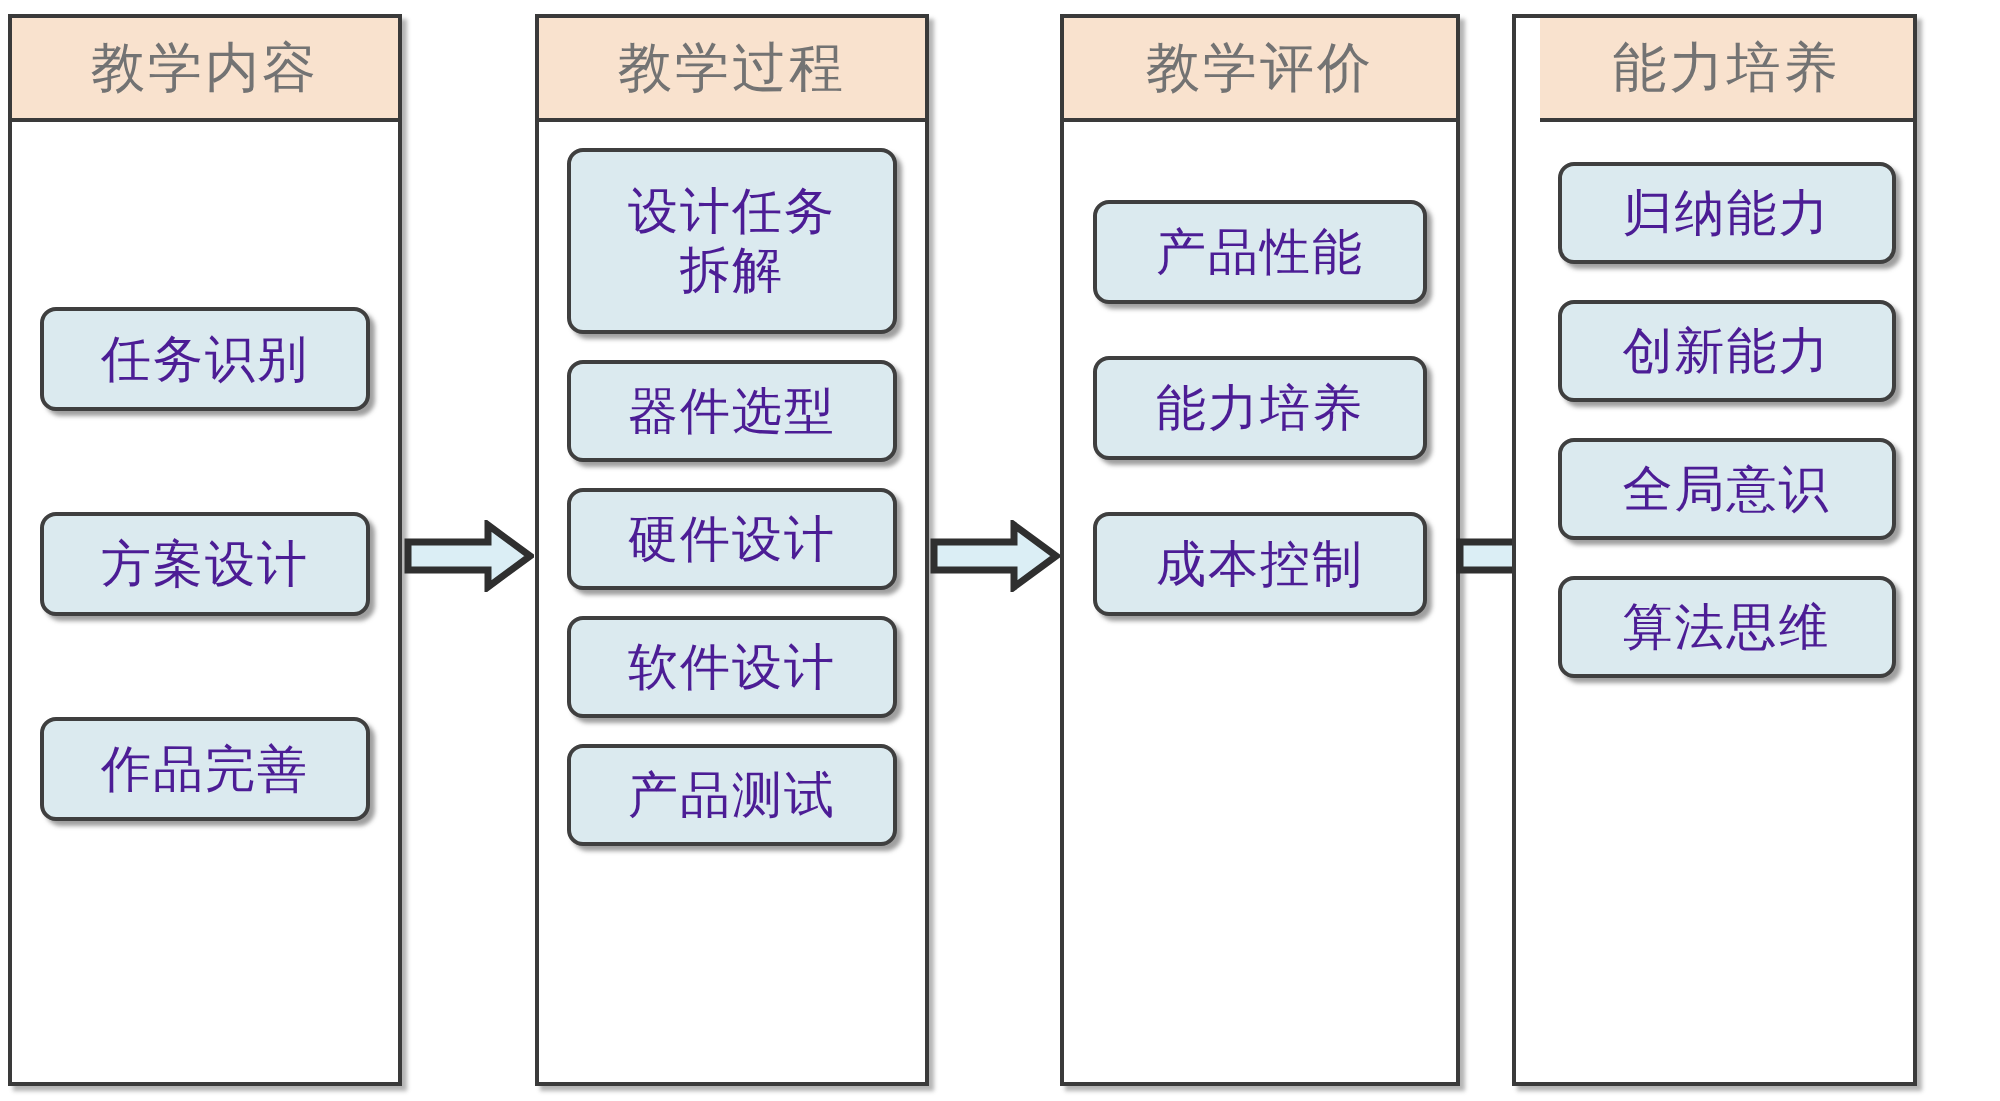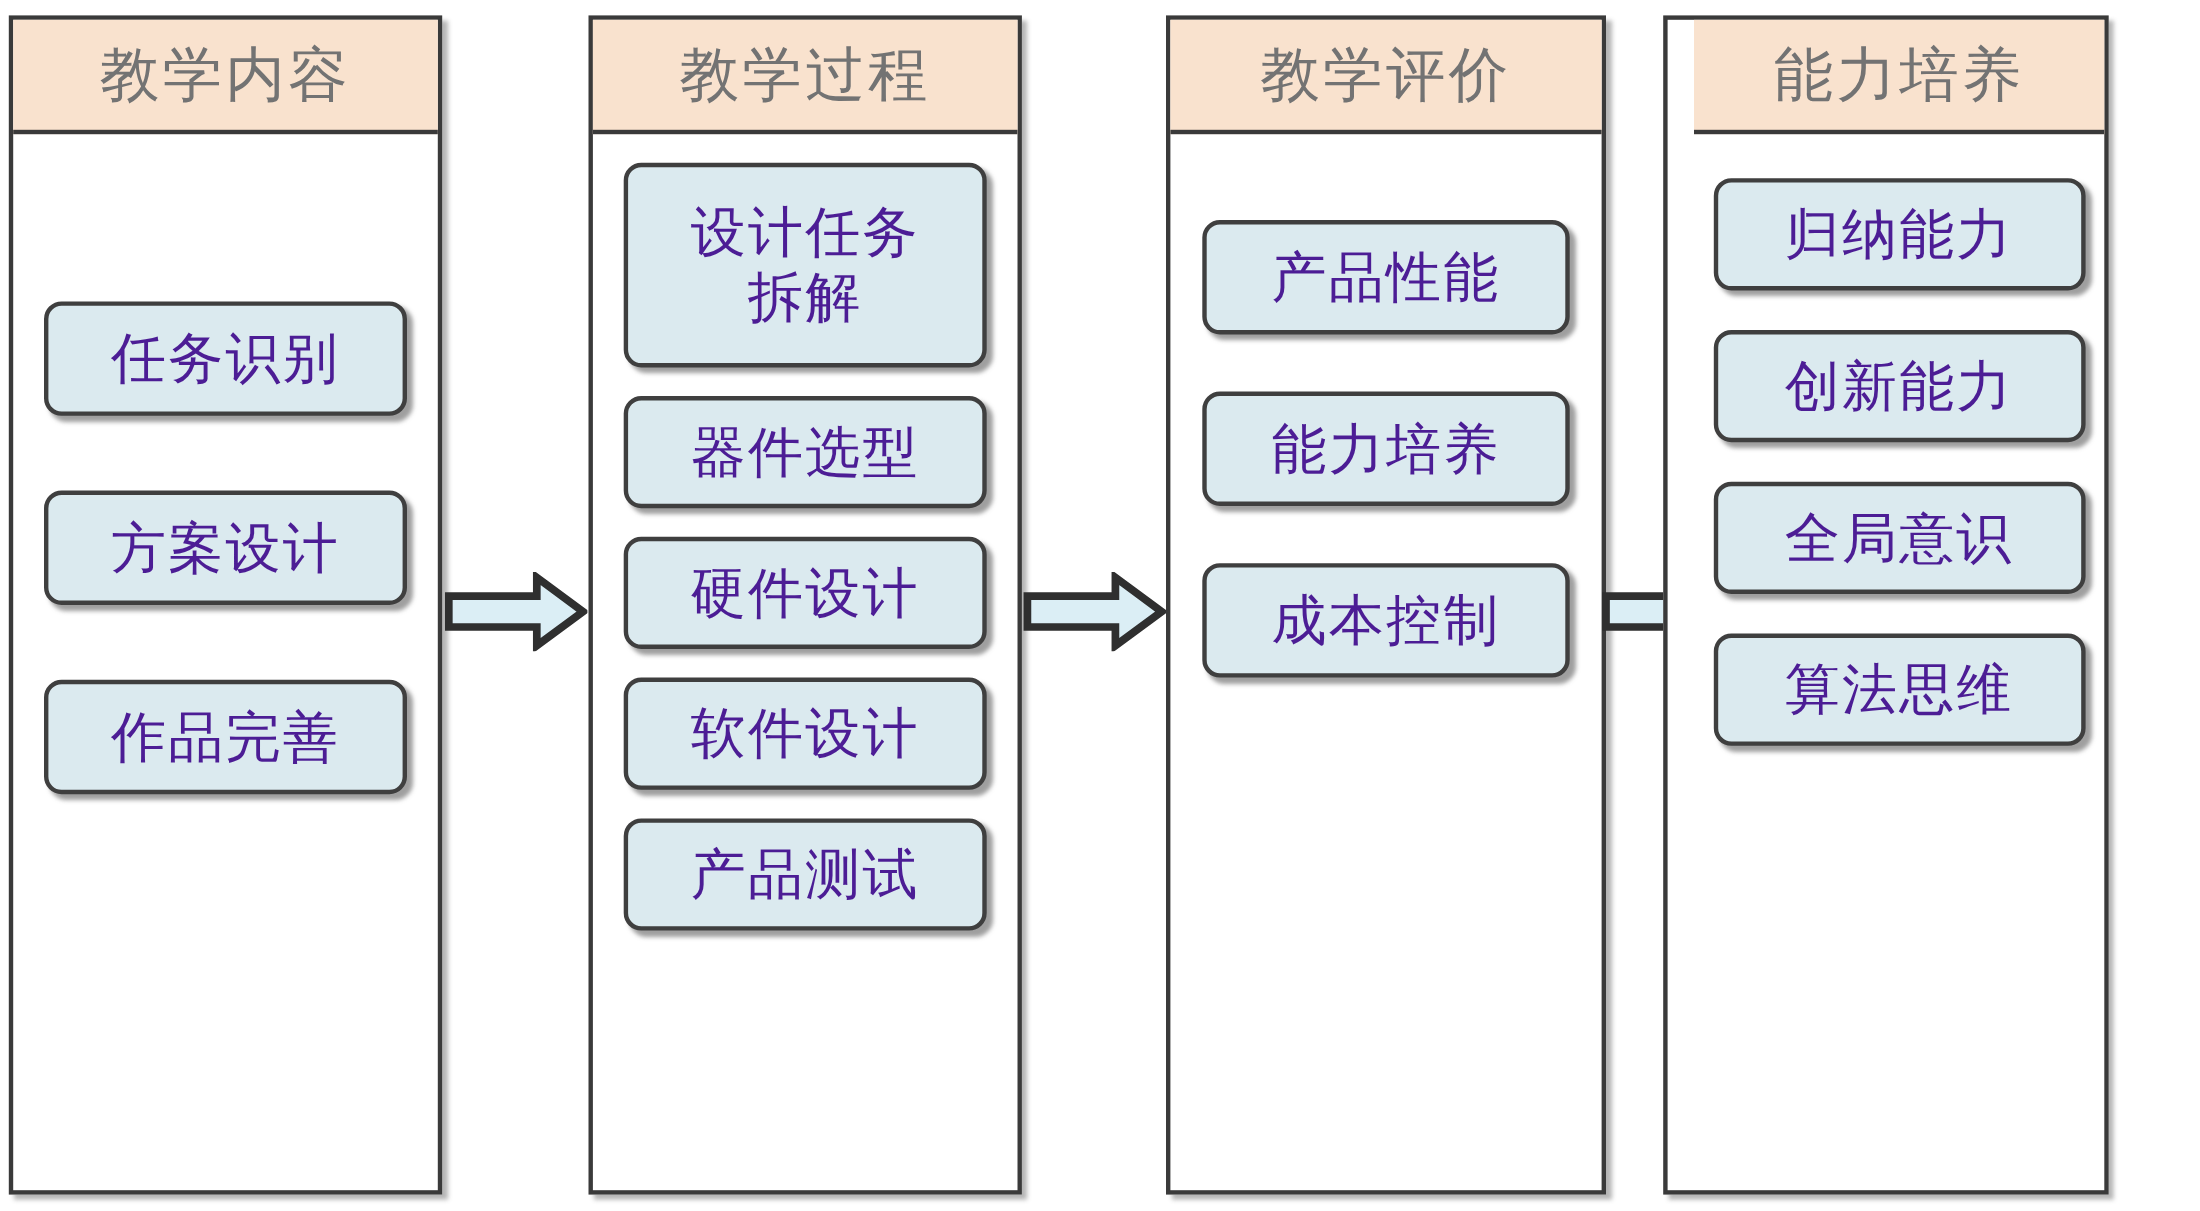--- a/index.html
+++ b/index.html
@@ -87,21 +87,21 @@
   #col-2 { left: 1060px; top: 14px;  width: 400px;  height: 1072px; }
   #col-3 { left: 1512px; top: 14px;  width: 405px;  height: 1072px; padding-left: 24px; }
 
   #col-0 .col-header,
   #col-1 .col-header,
   #col-2 .col-header,
   #col-3 .col-header { height: 104px; font-size: 54px; }
 
   
   #col-0 .col-body { justify-content: flex-start; padding-top: 152px; gap: 68px; }
-  #col-0 .item { width: 330px; height: 104px; font-size: 50px; }
+  #col-0 .item { width: 330px; height: 104px; font-size: 50px; margin-top: 33px; }
 
   
   #col-1 .col-body { justify-content: flex-start; padding-top: 26px; gap: 26px; }
   #col-1 .item { width: 330px; height: 102px; font-size: 50px; }
   #col-1 .item.two-line { height: 186px; }
 
   
   #col-2 .col-body { justify-content: flex-start; padding-top: 78px; gap: 52px; }
   #col-2 .item { width: 334px; height: 104px; font-size: 50px; }
 

